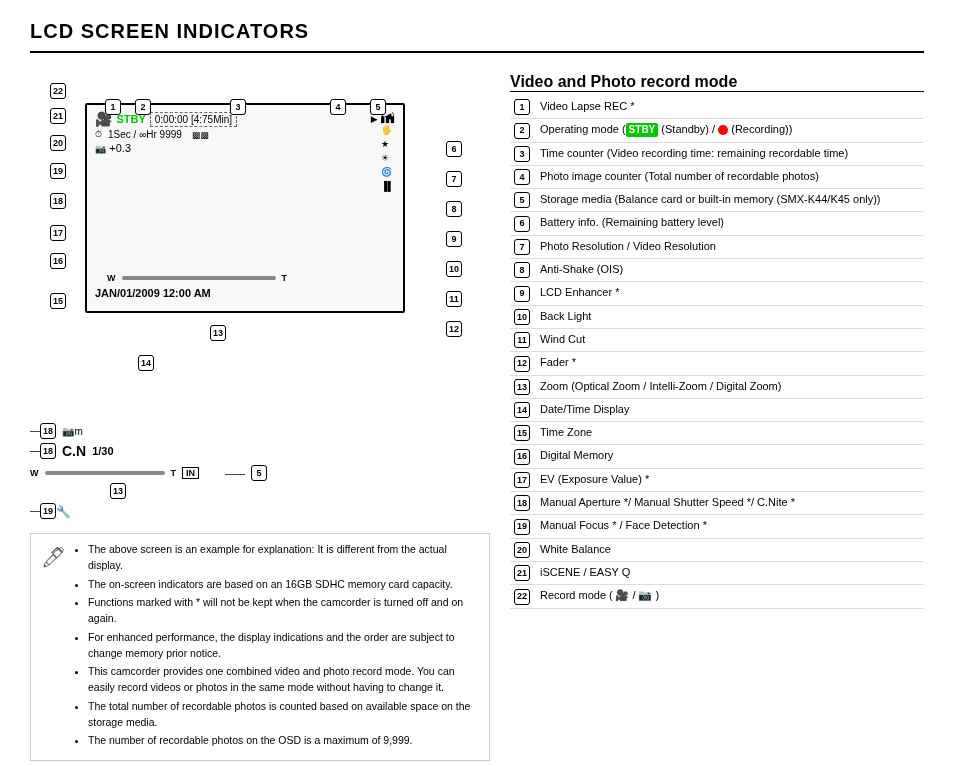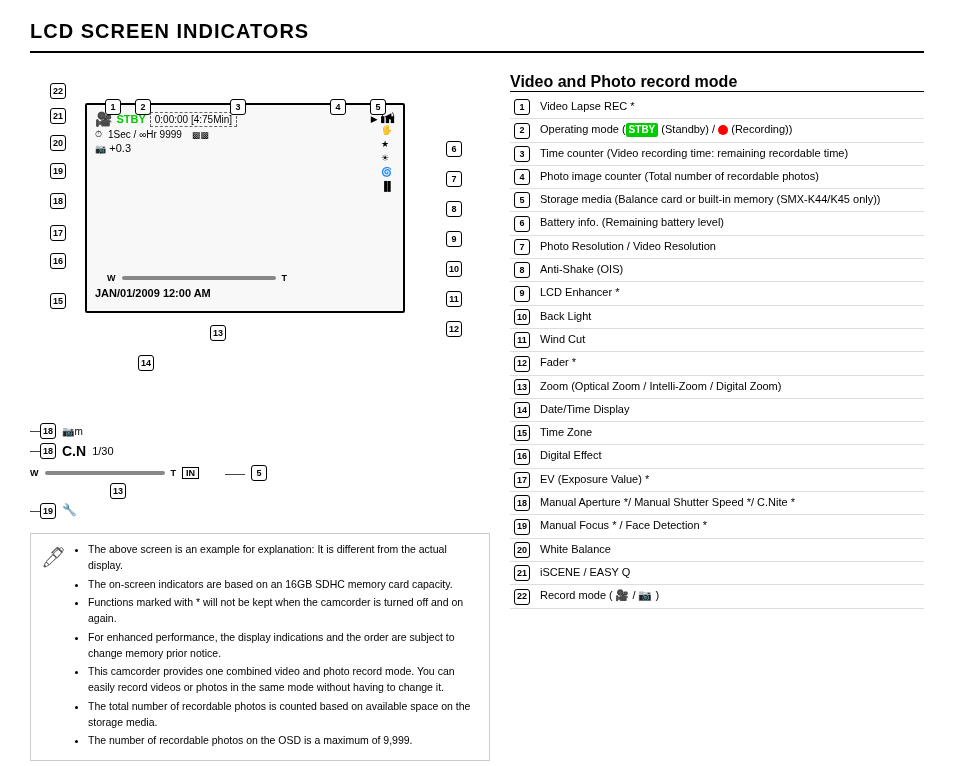--- a/index.html
+++ b/index.html
@@ -306,37 +306,37 @@
 
     <div class="below-lcd">
 
       <div style="display:flex; align-items:center; gap:6px; margin-bottom:4px;">
         <span style="font-size:10px;">—<span class="callout" style="position:relative; display:inline-flex; width:16px; height:16px; border:1.5px solid #000; border-radius:3px; align-items:center; justify-content:center; font-size:9px; font-weight:bold; background:#fff;">18</span> </span>
         <span style="font-size:10px;">📷m</span>
       </div>
       <div style="display:flex; align-items:center; gap:6px; margin-bottom:4px;">
         <span style="font-size:10px;">—<span class="callout" style="position:relative; display:inline-flex; width:16px; height:16px; border:1.5px solid #000; border-radius:3px; align-items:center; justify-content:center; font-size:9px; font-weight:bold; background:#fff;">18</span></span>
         <span class="cn-label">C.N</span>
-        <span style="font-size:11px; font-weight:normal;">1/30</span>
+        <span style="font-size:11px; font-weight:bold;">1/30</span>
       </div>
 
       <div class="second-zoom-row">
         <span style="font-size:9px; font-weight:bold;">W</span>
         <div style="width:120px; height:4px; background:#888; border-radius:2px;"></div>
         <span style="font-size:9px; font-weight:bold;">T</span>
         <span class="in-badge">IN</span>
         <span style="margin-left:20px;">——</span>
         <span class="callout" style="position:relative; display:inline-flex; width:16px; height:16px; border:1.5px solid #000; border-radius:3px; align-items:center; justify-content:center; font-size:9px; font-weight:bold; background:#fff;">5</span>
       </div>
 
       <div style="margin-top:2px; margin-left:80px; font-size:9px; display:flex; align-items:center; gap:2px;">
         <span class="callout" style="position:relative; display:inline-flex; width:16px; height:16px; border:1.5px solid #000; border-radius:3px; align-items:center; justify-content:center; font-size:9px; font-weight:bold; background:#fff;">13</span>
       </div>
 
-      <div style="display:flex; align-items:flex-start; gap:6px; margin-top:4px;">
+      <div style="display:flex; align-items:flex-end; margin-top:4px;">
         <span style="font-size:10px;">—<span class="callout" style="position:relative; display:inline-flex; width:16px; height:16px; border:1.5px solid #000; border-radius:3px; align-items:center; justify-content:center; font-size:9px; font-weight:bold; background:#fff;">19</span></span>
         <span style="font-size:12px;">🔧</span>
       </div>
     </div>
 
     <div class="notes-section">
       <div style="display:flex; align-items:flex-start; gap:8px;">
         <span style="font-size:20px; color:#555; min-width:24px;">🖊</span>
         <ul class="notes-list">
         <li>The above screen is an example for explanation: It is different from the actual display.</li>
@@ -413,21 +413,21 @@
           <tr>
             <td><span class="num-circle">14</span></td>
             <td>Date/Time Display</td>
           </tr>
           <tr>
             <td><span class="num-circle">15</span></td>
             <td>Time Zone</td>
           </tr>
           <tr>
             <td><span class="num-circle">16</span></td>
-            <td>Digital Effect</td>
+            <td>Digital Memory</td>
           </tr>
           <tr>
             <td><span class="num-circle">17</span></td>
             <td>EV (Exposure Value) *</td>
           </tr>
           <tr>
             <td><span class="num-circle">18</span></td>
             <td>Manual Aperture */ Manual Shutter Speed */ C.Nite *</td>
           </tr>
           <tr>

